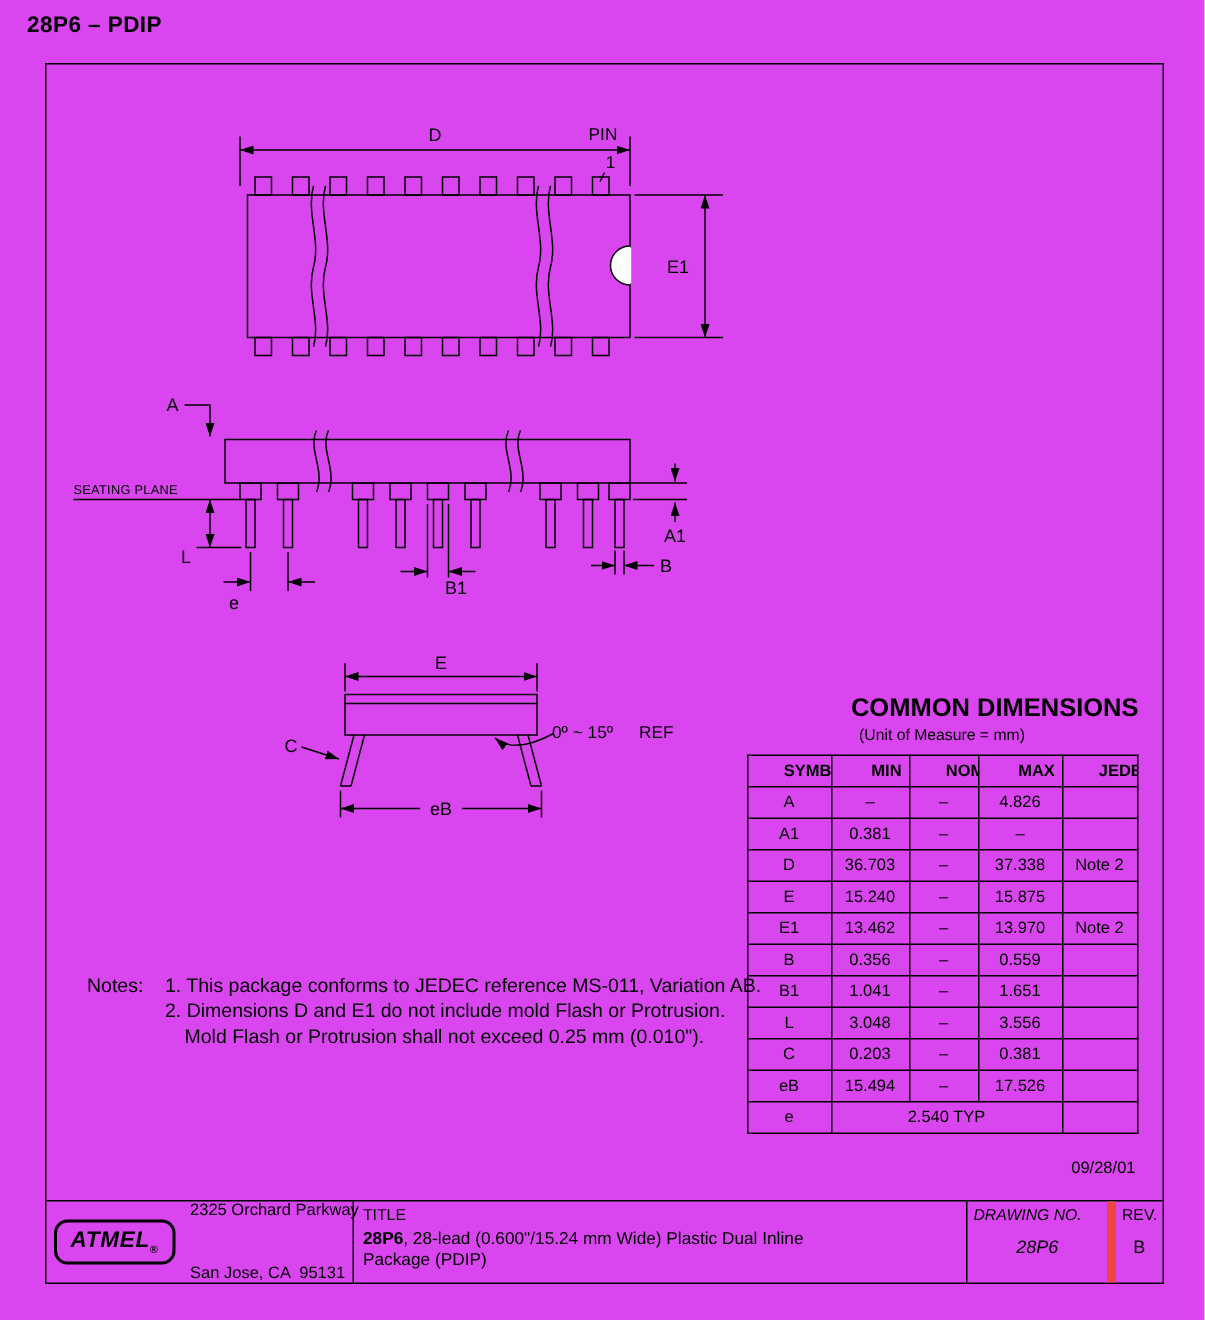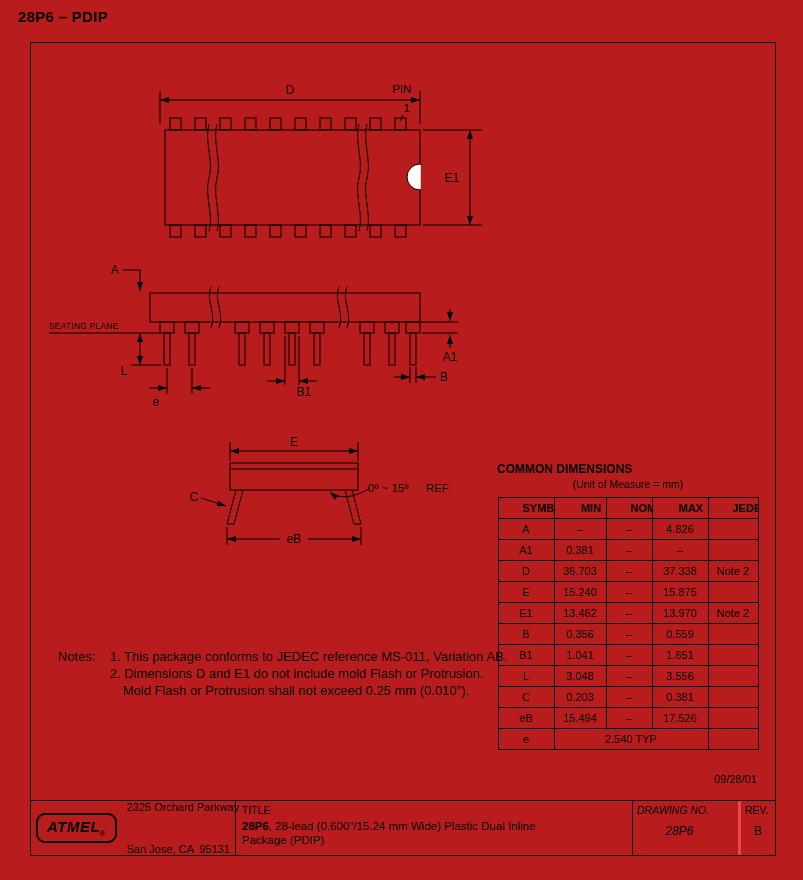--- a/index.html
+++ b/index.html
@@ -1,36 +1,36 @@
 <!DOCTYPE html>
 <html><head>
 <meta charset="utf-8">
 <style>
   html,body { margin:0; padding:0; background:#fff; }
   .page {
-    position:relative; width:803px; height:880px; background:#b91c1c;
+    position:relative; width:803px; height:880px; background:#d946ef;
     font-family:"Liberation Sans", sans-serif; color:#000; overflow:hidden;
   }
   .heading { position:absolute; left:18px; top:8px; font-size:15px; font-weight:bold; letter-spacing:0.3px; }
   .frame {
     position:absolute; left:30px; top:42px; width:746px; height:814px;
     border:1px solid #000; box-sizing:border-box;
   }
   svg { position:absolute; overflow:visible; }
   svg text { font-family:"Liberation Sans", sans-serif; font-size:11.5px; fill:#000; stroke:none; }
   svg text.big { font-size:12px; }
   svg text.tiny { font-size:8.5px; letter-spacing:0.2px; }
   .geo { stroke:#000; fill:none; stroke-width:1; }
 
   .top-view  { left:99px;  top:37px; }
   .side-view { left:14px;  top:212px; }
   .end-view  { left:149px; top:392px; }
 
   .dim-table-wrap { position:absolute; left:466px; top:419px; width:262px; }
-  .dim-title { text-align:left; font-weight:bold; font-size:12px; }
+  .dim-title { text-align:right; font-weight:bold; font-size:17px; }
   .dim-subtitle { text-align:center; font-size:10.5px; margin-top:2px; }
   table.dims { border-collapse:collapse; margin:7px auto 0 auto; width:260px; table-layout:fixed; }
   .dims th, .dims td { border:1px solid #000; font-size:11px; padding:2px 2px; text-align:center; height:16px; overflow:hidden; }
   .dims th { font-weight:bold;padding-left:24px; }
 
   .notes { position:absolute; left:27px; top:605px; display:flex; gap:14px; font-size:13px; line-height:17px; }
   .notes-label { width:38px; }
   .notes-items .indent { padding-left:13px; }
 
   .date { position:absolute; right:18px; top:730px; font-size:11px; }
@@ -45,21 +45,21 @@
     font-style:italic; font-weight:bold; font-size:15px; letter-spacing:0.5px;
     position:relative; white-space:nowrap;
   }
   .logo-reg { font-size:7px; font-style:normal; vertical-align:sub; }
   .tb-address { font-size:11px; line-height:14px; white-space:pre; }
   .tb-title { flex:1; border-left:1px solid #000; padding:3px 6px; box-sizing:border-box; }
   .tb-label { font-size:10.5px; }
   .tb-title-text { font-size:11.5px; margin-top:4px; max-width:320px; line-height:13.5px; }
   .tb-title-text .b { font-weight:bold; }
   .tb-drawing { width:94px; border-left:1px solid #000; padding:3px 4px; box-sizing:border-box;font-style:italic; }
-  .tb-rev { width:37px; border-left:3px solid #ef4444; padding:3px 4px; box-sizing:border-box;margin-left:12px; }
+  .tb-rev { width:37px; border-left:6px solid #ef4444; padding:3px 4px; box-sizing:border-box; }
   .tb-value { text-align:center; font-size:12px; margin-top:8px; }
 </style>
 </head>
 <body>
 
 <div class="page">
   <div class="heading">28P6 – PDIP</div>
 
   <div class="frame">
 

